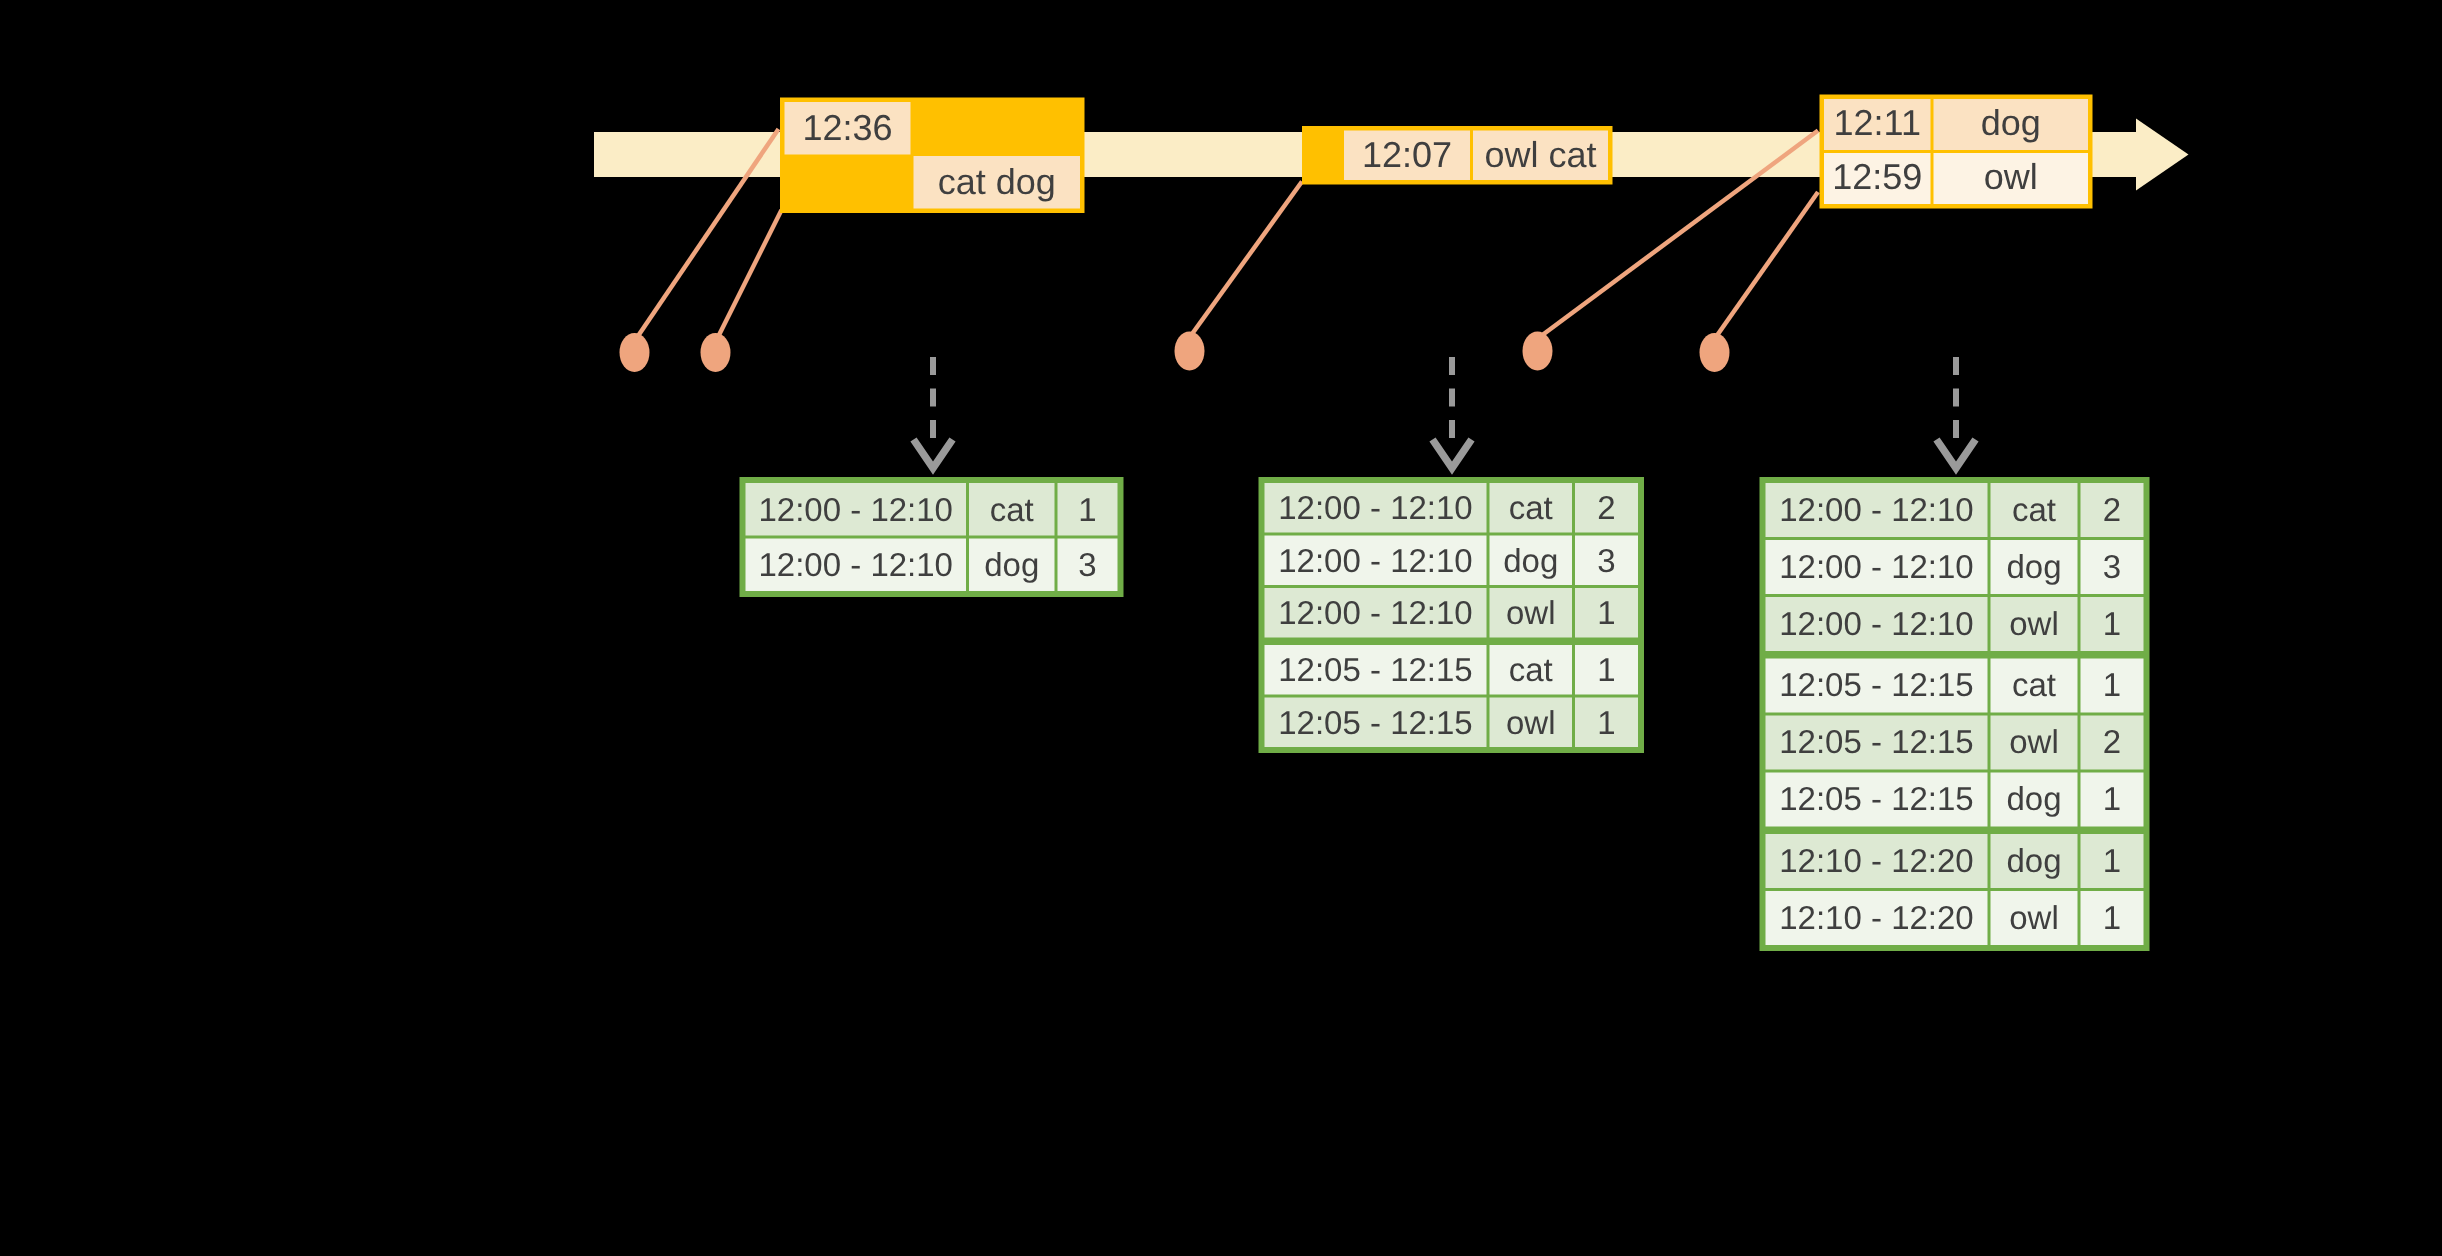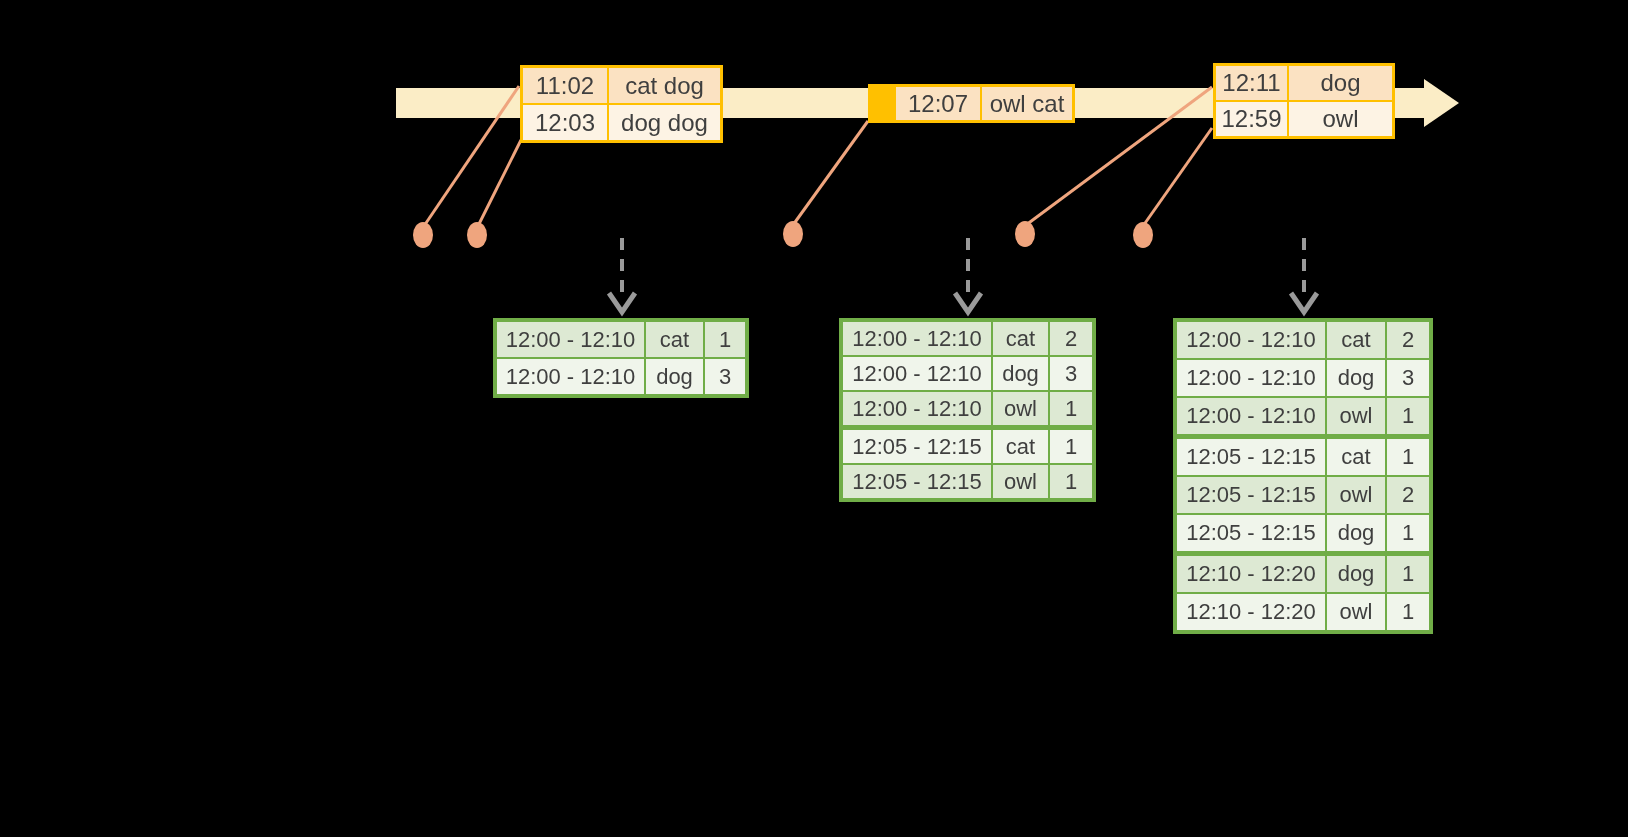--- a/index.html
+++ b/index.html
@@ -21,21 +21,21 @@
     display:flex;flex-direction:column;gap:2px;
     box-sizing:border-box;
   }
   .erow{display:flex;gap:2px;}
   .ecell{
     display:flex;align-items:center;justify-content:center;
     font-size:24px;line-height:1;
   }
   .etable .erow:nth-child(odd)  .ecell{background:#FBE2C2;}
   .etable .erow:nth-child(even) .ecell{background:#FDF3E4;}
-  .et1{left:520px;top:65px;}  .et1 .ecell{height:35px;} .et1 .c-time{width:84px;} .et1 .c-val{width:111px;}
+  .et1{left:520px;top:65px;}  .et1 .ecell{height:35px;} .et1 .c-time{width:84px;} .et1 .c-val{width:111px;margin-top:36px;}
   .et2{left:868px;top:84px;padding-left:28px;}  .et2 .ecell{height:33px;} .et2 .c-time{width:84px;} .et2 .c-val{width:90px;}
   .et3{left:1213px;top:63px;} .et3 .ecell{height:34px;} .et3 .c-time{width:71px;} .et3 .c-val{width:103px;}
 
   
   .gtable{
     position:absolute;
     background:#70AD47;
     padding:4px;
     display:flex;flex-direction:column;gap:2px;
     box-sizing:border-box;
@@ -83,26 +83,22 @@
       <polyline points="609,293 622,312 635,293" stroke-width="5"></polyline>
       <line x1="968" y1="238" x2="968" y2="296" stroke-width="4" stroke-dasharray="12 9"></line>
       <polyline points="955,293 968,312 981,293" stroke-width="5"></polyline>
       <line x1="1304" y1="238" x2="1304" y2="296" stroke-width="4" stroke-dasharray="12 9"></line>
       <polyline points="1291,293 1304,312 1317,293" stroke-width="5"></polyline>
     </g>
   </svg>
 
   <div class="etable et1">
     <div class="erow">
-      <div class="ecell c-time">11:02</div>
+      <div class="ecell c-time">12:36</div>
       <div class="ecell c-val">cat dog</div>
-    </div>
-    <div class="erow">
-      <div class="ecell c-time">12:03</div>
-      <div class="ecell c-val">dog dog</div>
     </div>
   </div>
 
   <div class="etable et2">
     <div class="erow">
       <div class="ecell c-time">12:07</div>
       <div class="ecell c-val">owl cat</div>
     </div>
   </div>
 

